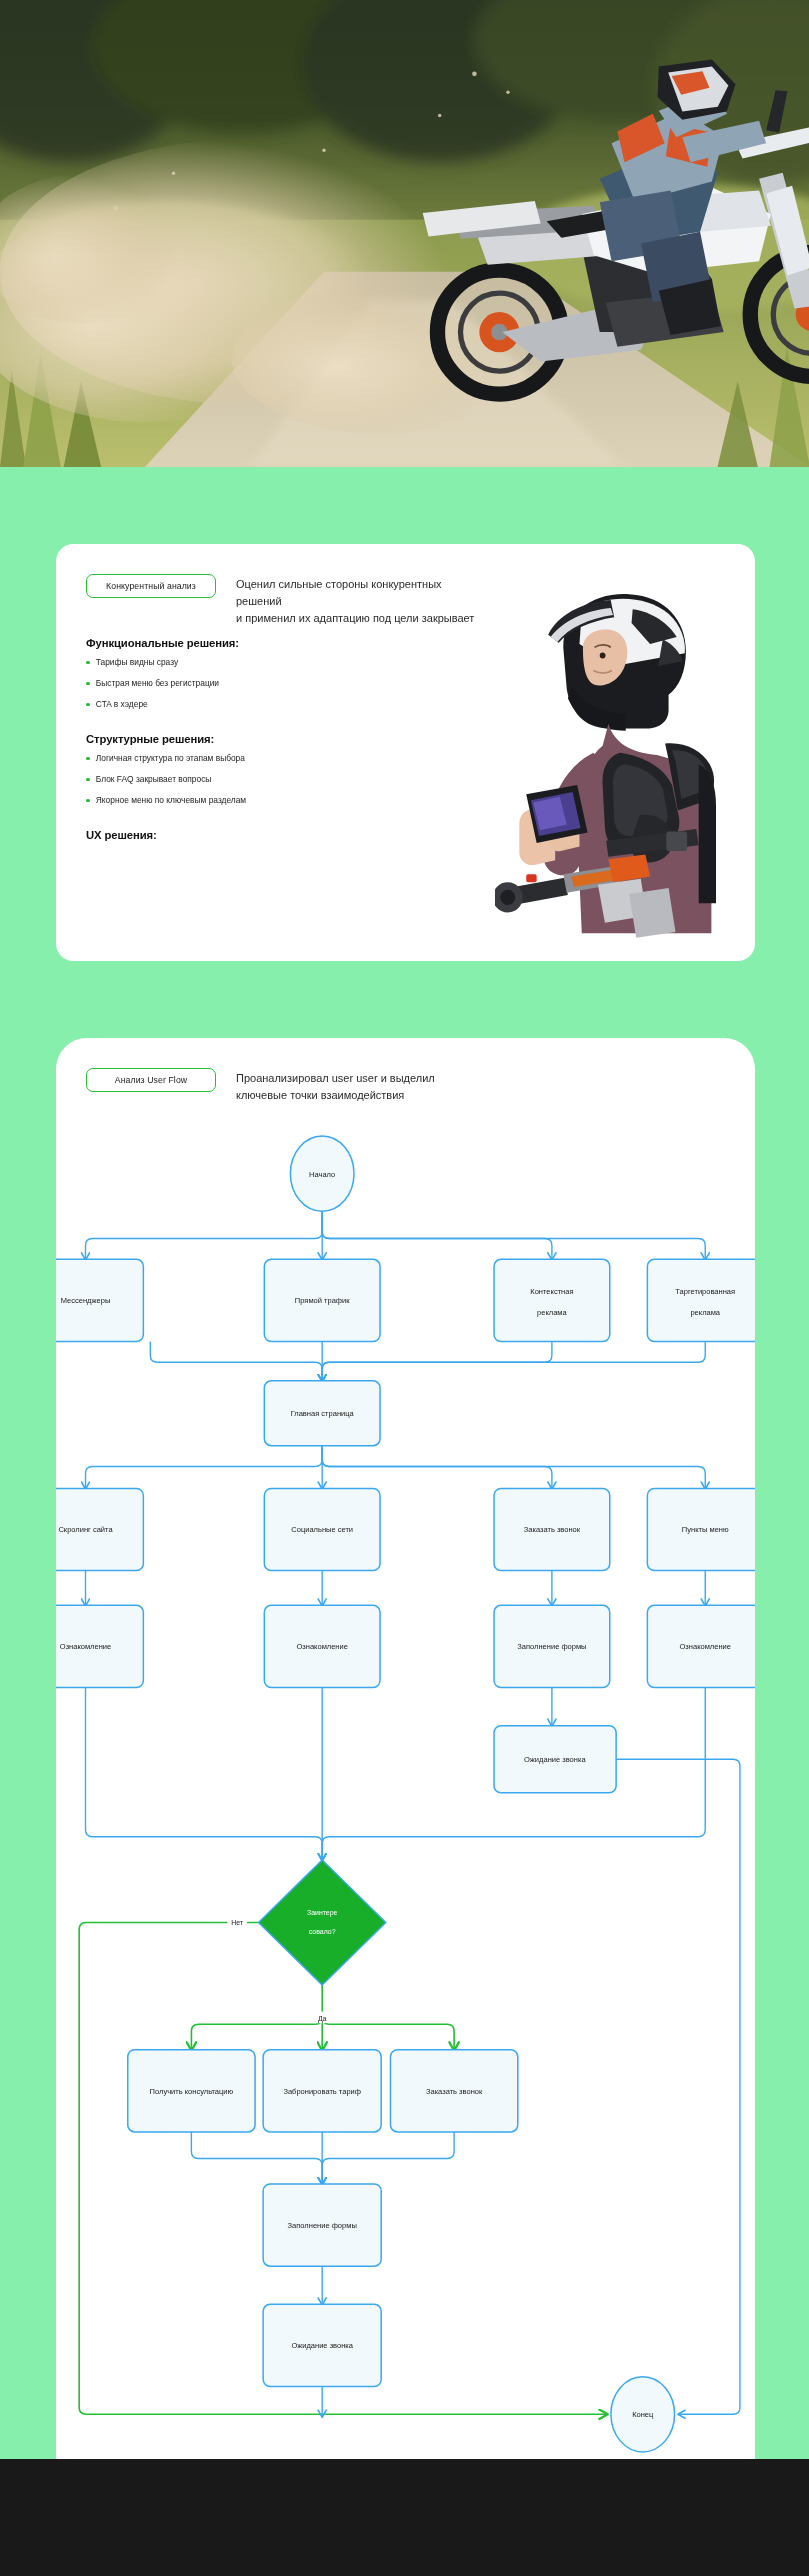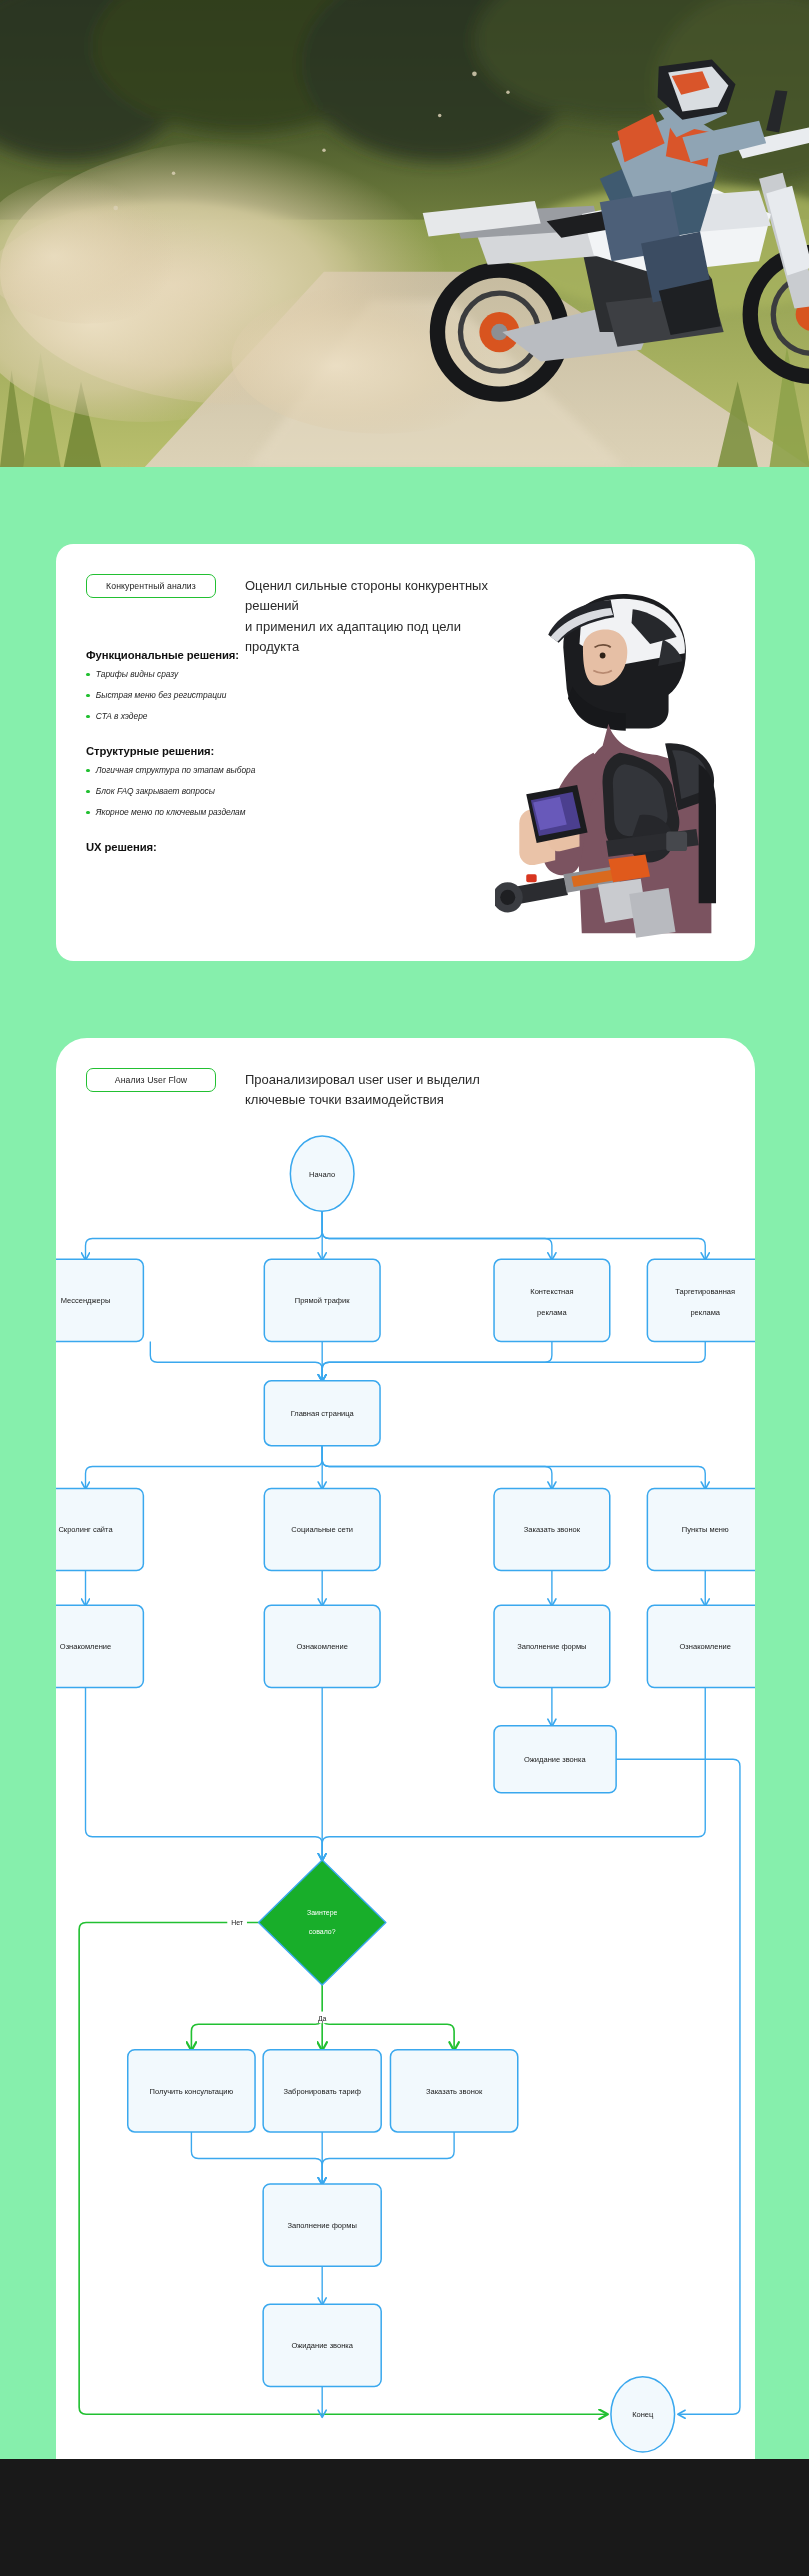--- a/index.html
+++ b/index.html
@@ -27,32 +27,32 @@
   #card-userflow    { top: 1038px; height: 1462px; border-radius: 31px; }
 
   .card-head { position: absolute; left: 30px; top: 30px; display: flex; align-items: flex-start; }
   .pill {
     border: 1.2px solid #22c032; border-radius: 7px;
     padding: 5.8px 0; width: 130px; text-align: center;
     font-size: 8.7px; color: #1b1b1b; background: #fff;
     letter-spacing: 0.1px;
   }
   .head-desc {
-    margin-left: 29px; font-size: 13px; line-height: 1.55;
+    margin-left: 20px; font-size: 11px; line-height: 1.55;
     color: #2a2a2a; padding-top: 2.3px; max-width: 243px;
   }
 
   
   .comp-body { position: absolute; left: 30px; top: 93px; width: 359px; }
   .grp-title {
     font-size: 11.3px; font-weight: bold; color: #111;
     margin-top: 24px; margin-bottom: 8px; letter-spacing: -0.1px;
   }
-  .grp-title:first-child { margin-top: 12px; }
-  .blist { list-style: none; font-style: italic; }
+  .grp-title:first-child { margin-top: 0; }
+  .blist { list-style: none; }
   .blist li {
     position: relative; padding-left: 9.8px;
     font-size: 8.4px; color: #1d1d1d; line-height: 1.2;
     margin-bottom: 11px;
   }
   .blist li::before {
     content: ""; position: absolute; left: 0; top: 3.5px;
     width: 3.5px; height: 3.5px; border-radius: 50%; background: #22c032;
   }
 
@@ -190,21 +190,21 @@
       </g>
     </svg>
   </div>
 
   <section class="card" id="card-competitive">
 
     <div class="card-head">
       <div class="pill">Конкурентный анализ</div>
       <div class="head-desc">
         <div>Оценил сильные стороны конкурентных решений</div>
-        <div>и применил их адаптацию под цели продукта</div>
+        <div>и применил их адаптацию под цели закрывает</div>
       </div>
     </div>
 
     <div class="rider">
       <svg width="243" height="359" viewBox="0 0 420 620" aria-hidden="true">
 
         <path d="M118 118 C118 58 170 22 232 26 C296 30 330 72 330 124 C330 160 318 186 300 200 L300 226 C300 246 284 258 262 258 L196 258 C154 258 130 228 124 190 Z" fill="#1b1c1f"></path>
         <path d="M150 56 C188 26 260 26 300 60 C322 80 330 106 328 128 L206 150 L146 112 Z" fill="#f1f2f4"></path>
         <path d="M238 52 C270 56 300 76 314 100 L268 112 L236 76 Z" fill="#26282c"></path>
         <path d="M290 104 C306 112 320 126 324 142 L282 150 Z" fill="#2c2e32"></path>

